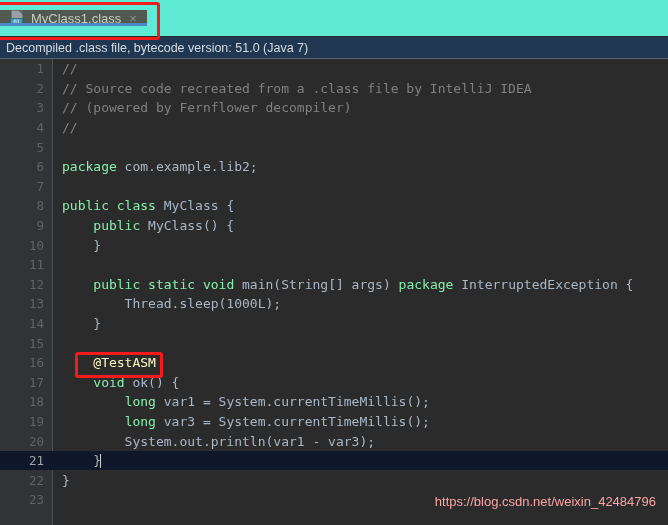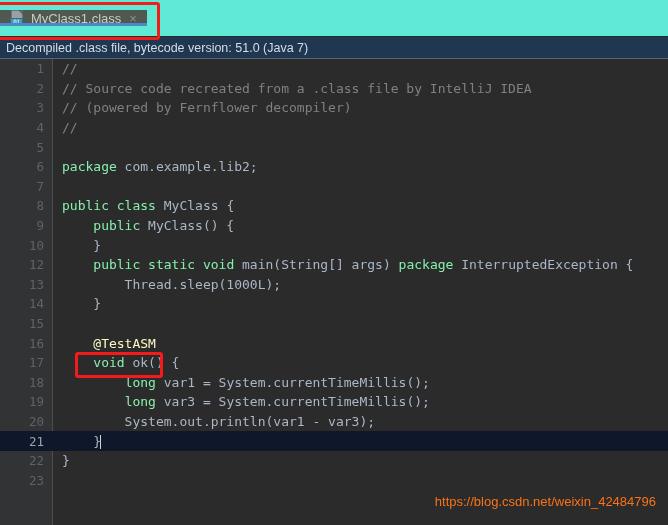--- a/index.html
+++ b/index.html
@@ -164,21 +164,21 @@
     vertical-align: -3px;
     margin-left: -1px;
   }
 
   
   #watermark {
     position: absolute;
     right: 12px;
     bottom: 16px;
     font-size: 13px;
-    color: #f97316;
+    color: #fca5a5;
     z-index: 5;
     white-space: nowrap;
   }
 
   
   .redbox {
     position: absolute;
     border: 3px solid #f51b1b;
     border-radius: 3px;
     box-sizing: border-box;
@@ -213,20 +213,21 @@
       <div class="row"><span class="lineno">1</span><span class="code"><span class="cmt">//</span></span></div>
       <div class="row"><span class="lineno">2</span><span class="code"><span class="cmt">// Source code recreated from a .class file by IntelliJ IDEA</span></span></div>
       <div class="row"><span class="lineno">3</span><span class="code"><span class="cmt">// (powered by Fernflower decompiler)</span></span></div>
       <div class="row"><span class="lineno">4</span><span class="code"><span class="cmt">//</span></span></div>
       <div class="row"><span class="lineno">5</span><span class="code"></span></div>
       <div class="row"><span class="lineno">6</span><span class="code"><span class="kw">package</span> com.example.lib2;</span></div>
       <div class="row"><span class="lineno">7</span><span class="code"></span></div>
       <div class="row"><span class="lineno">8</span><span class="code"><span class="kw">public</span> <span class="kw">class</span> MyClass {</span></div>
       <div class="row"><span class="lineno">9</span><span class="code">    <span class="kw">public</span> MyClass() {</span></div>
       <div class="row"><span class="lineno">10</span><span class="code">    }</span></div>
+      <div class="row"><span class="lineno">11</span><span class="code"></span></div>
       <div class="row"><span class="lineno">12</span><span class="code">    <span class="kw">public</span> <span class="kw">static</span> <span class="kw">void</span> main(String[] args) <span class="kw">package</span> InterruptedException {</span></div>
       <div class="row"><span class="lineno">13</span><span class="code">        Thread.sleep(1000L);</span></div>
       <div class="row"><span class="lineno">14</span><span class="code">    }</span></div>
       <div class="row"><span class="lineno">15</span><span class="code"></span></div>
       <div class="row"><span class="lineno">16</span><span class="code">    <span class="ann">@TestASM</span></span></div>
       <div class="row"><span class="lineno">17</span><span class="code">    <span class="kw">void</span> ok() {</span></div>
       <div class="row"><span class="lineno">18</span><span class="code">        <span class="kw">long</span> var1 = System.currentTimeMillis();</span></div>
       <div class="row"><span class="lineno">19</span><span class="code">        <span class="kw">long</span> var3 = System.currentTimeMillis();</span></div>
       <div class="row"><span class="lineno">20</span><span class="code">        System.out.println(var1 - var3);</span></div>
       <div class="row current"><span class="lineno">21</span><span class="code">    }<span class="caret"></span></span></div>

